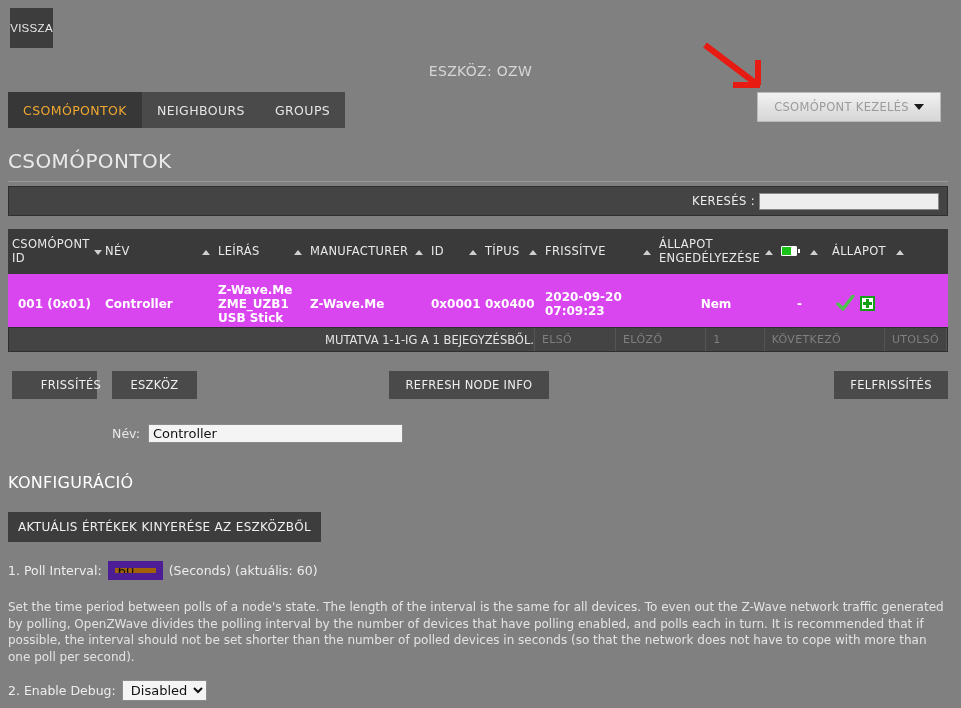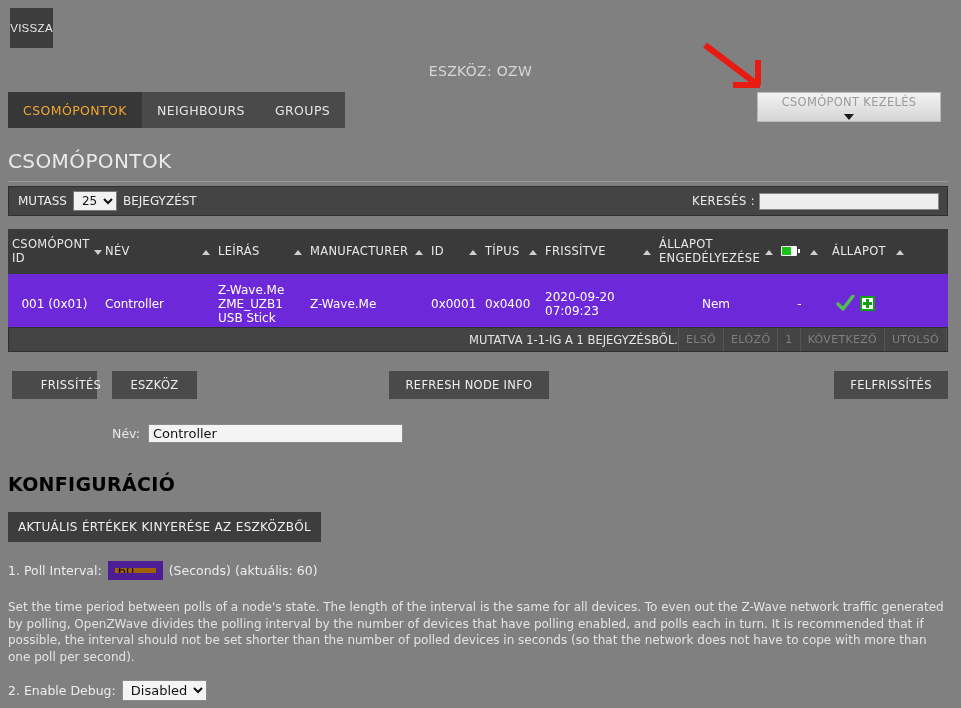--- a/index.html
+++ b/index.html
@@ -36,21 +36,21 @@
   }
 
   
   .node-manage-btn {
     position: absolute; left: 757px; top: 92px;
     width: 184px; height: 30px;
     background: linear-gradient(to bottom, #f2f2f2 0%, #e2e2e2 55%, #d6d6d6 100%);
     border: 1px solid #b9b9b9;
     color: #9b9b9b; font-size: 11.5px; letter-spacing: .3px;
     display: flex; align-items: center; justify-content: center;
-    gap: 5px; cursor: pointer; flex-direction: column;
+    gap: 5px; cursor: pointer;
   }
   .caret-down {
     width: 0; height: 0;
     border-left: 5px solid transparent;
     border-right: 5px solid transparent;
     border-top: 6px solid #1a1a1a;
     display: inline-block;
   }
 
   
@@ -126,23 +126,23 @@
     border-bottom: 5px solid #cfcfcf;
   }
   .sort-desc::after {
     content: ""; display: inline-block;
     width: 0; height: 0;
     border-left: 4px solid transparent;
     border-right: 4px solid transparent;
     border-top: 5px solid #cfcfcf;
   }
   .tbl tbody td {
-    background: #6d28d9; color: #ffffff;
+    background: #d946ef; color: #ffffff;
     font-size: 12px; padding: 9px 4px;
-    vertical-align: middle; border: none;
+    vertical-align: middle; border: none; font-weight: bold;
   }
   .cell-center { text-align: center; }
   .battery {
     display: inline-block; width: 16px; height: 10px;
     border: 1.5px solid #ffffff; border-radius: 1px;
     position: relative; background: #ffffff;
   }
   .battery::before {
     content: ""; position: absolute; left: 0; top: 0;
     width: 62%; height: 100%; background: #19c219;
@@ -163,21 +163,21 @@
   .plus-box::after  { top: 4.2px; left: 1.2px; height: 2.6px; width: 8.6px; }
 
   
   .tbl-foot {
     position: absolute; left: 8px; top: 327px;
     width: 940px; height: 25px;
     background: #444444; border: 1px solid #2f2f2f;
     display: flex; align-items: center; justify-content: flex-end;
   }
   .foot-info { color: #e5e5e5; font-size: 11.5px; padding-left: 6px; }
-  .pager { display: flex; height: 100%; align-items: stretch; }
+  .pager { display: flex; height: 100%; align-items: stretch; gap: 36px; }
   .pager span {
     display: flex; align-items: center; padding: 0 7px;
     color: #7f7f7f; font-size: 11px; letter-spacing: .3px;
     border-left: 1px solid #555; cursor: pointer;
   }
   .pager span:last-child { border-right: 1px solid #555; }
 
   
   .btn-dark {
     position: absolute; height: 28px;
@@ -203,21 +203,21 @@
   .name-input {
     width: 255px; height: 19px;
     background: #f4f4f4; border: 1px solid #8b8b8b;
     font-size: 13px; font-family: inherit; color: #111;
     padding: 0 4px;
   }
 
   
   .section-h2 {
     position: absolute; left: 8px; top: 473px;
-    font-size: 19px; color: #000000; font-weight: 700;
+    font-size: 16px; color: #ffffff; font-weight: 400;
     letter-spacing: .3px;
   }
   #btn-fetch-values {
     left: 8px; top: 512px; width: 313px; height: 30px;
     background: #3d3d3d; font-size: 12px;
   }
 
   .poll-row {
     position: absolute; left: 8px; top: 561px;
     display: flex; align-items: center; gap: 6px;
@@ -267,27 +267,20 @@
 <div class="tabbar">
   <div class="tab active">CSOMÓPONTOK</div>
   <div class="tab">NEIGHBOURS</div>
   <div class="tab">GROUPS</div>
 </div>
 
 <div class="section-h1">CSOMÓPONTOK</div>
 <div class="hr-light"></div>
 
 <div class="ctrl-bar">
-  <div class="show-entries">
-    <span>MUTASS</span>
-    <select class="mini-select">
-      <option>25</option>
-    </select>
-    <span>BEJEGYZÉST</span>
-  </div>
   <div class="search-wrap">
     <span>KERESÉS :</span>
     <input class="search-input" type="text" placeholder="" value="" style="">
   </div>
 </div>
 
 <table class="tbl">
   <colgroup>
     <col style="width:93px">
       <col style="width:113px">

